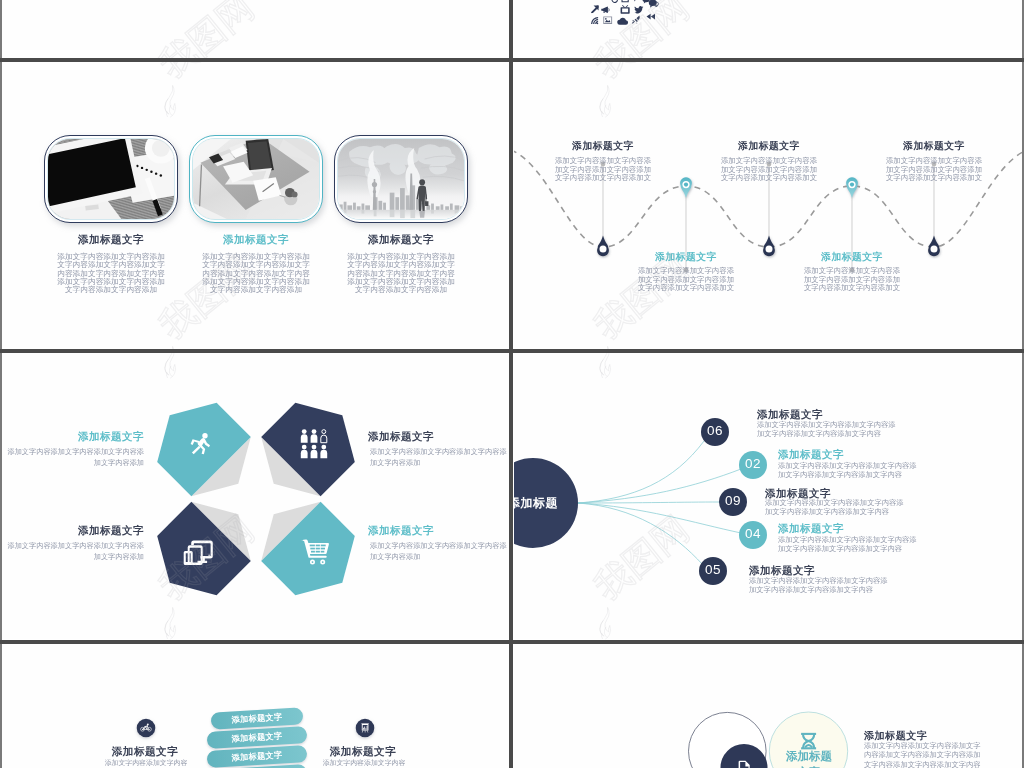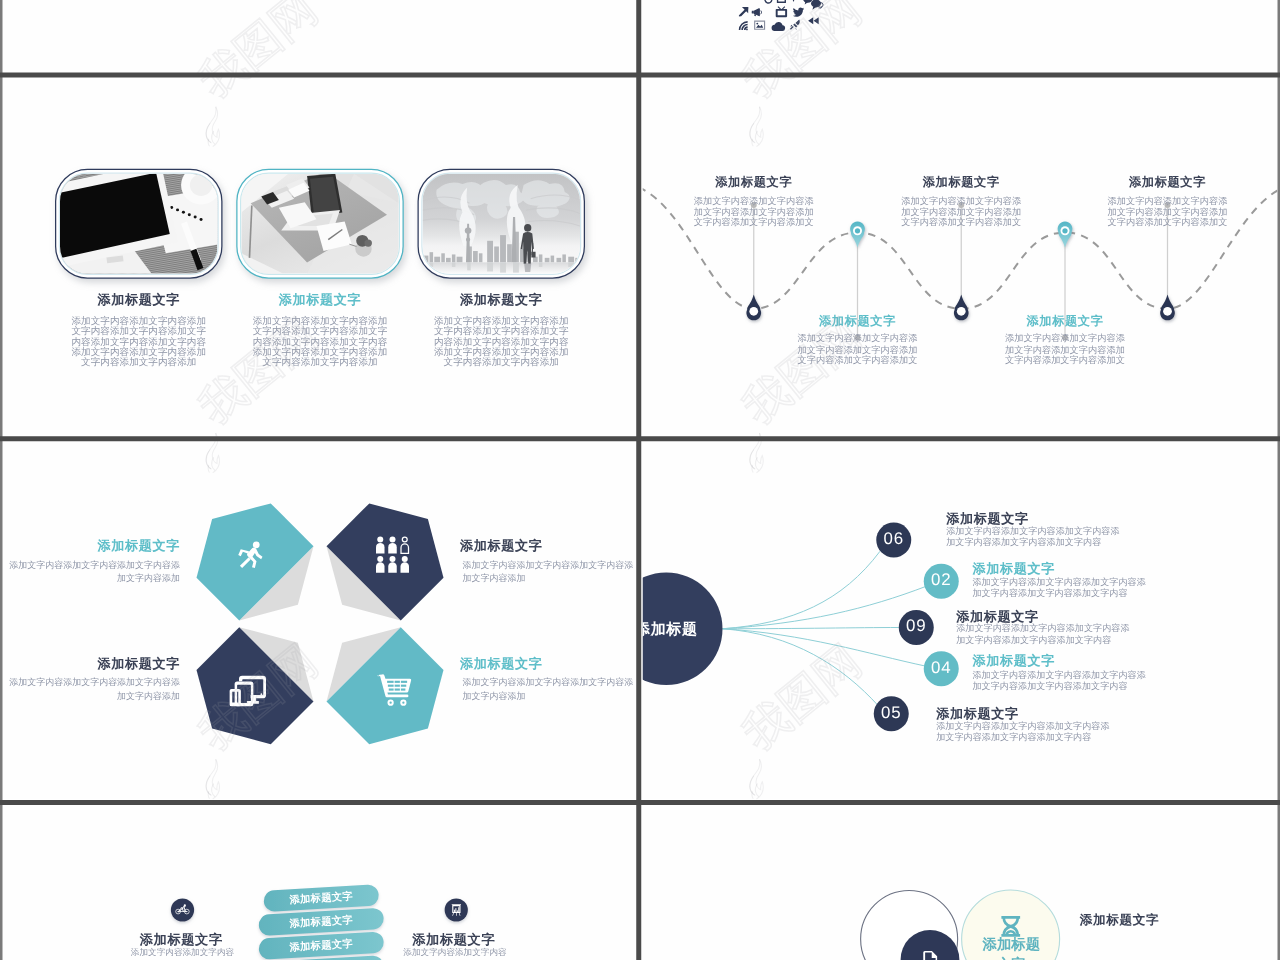--- a/index.html
+++ b/index.html
@@ -615,20 +615,21 @@
       <g fill="none" stroke="#5fb4c0" stroke-width="2.1" transform="translate(286.4,89.1)">
         <path d="M0.7 0.8 h15.0"></path>
         <path d="M0.7 15.2 h15.0"></path>
         <path d="M2.6 0.8 q0 5.5 5.6 7.2 q-5.6 1.7 -5.6 7.2"></path>
         <path d="M13.8 0.8 q0 5.5 -5.6 7.2 q5.6 1.7 5.6 7.2"></path>
         <path d="M4.6 14.2 q3.6 -4.6 7.2 0"></path>
       </g>
     </svg>
     <div class="venn-label">添加标题文字</div>
     <div class="ttl s7ttl">添加标题文字</div>
+    <div class="body s7body">添加文字内容添加文字内容添加文字内容添加文字内容添加文字内容添加文字内容添加文字内容添加文字内容</div>
   </div>
 
   <div class="wm-layer">
     <div class="wm-tile" style="left:170px;top:102px;">
         <svg class="wm-flame" viewBox="0 0 22 34">
           <g fill="none" stroke="rgba(160,160,165,0.16)" stroke-width="0.85">
             <path d="M12.6 0.4 q3.2 6.4 -0.4 11.6 q-3.0 4.4 -2.2 8.0 q0.9 3.8 3.6 4.8 q-0.5 -3.6 1.2 -6.4 q1.8 5.0 -0.4 9.4 q-1.4 2.8 -4.2 4.4"></path>
             <path d="M12.6 0.4 q1.0 6.0 -2.6 10.4 q-4.6 5.6 -5.0 10.6 q-0.4 5.2 4.2 8.0"></path>
             <path d="M8.2 13.6 q-3.6 4.0 -3.4 8.6 q0.2 4.4 3.8 6.8"></path>
             <path d="M11.0 19.8 q-2.2 3.4 -1.6 6.4 q0.5 2.6 2.6 4.2"></path>

